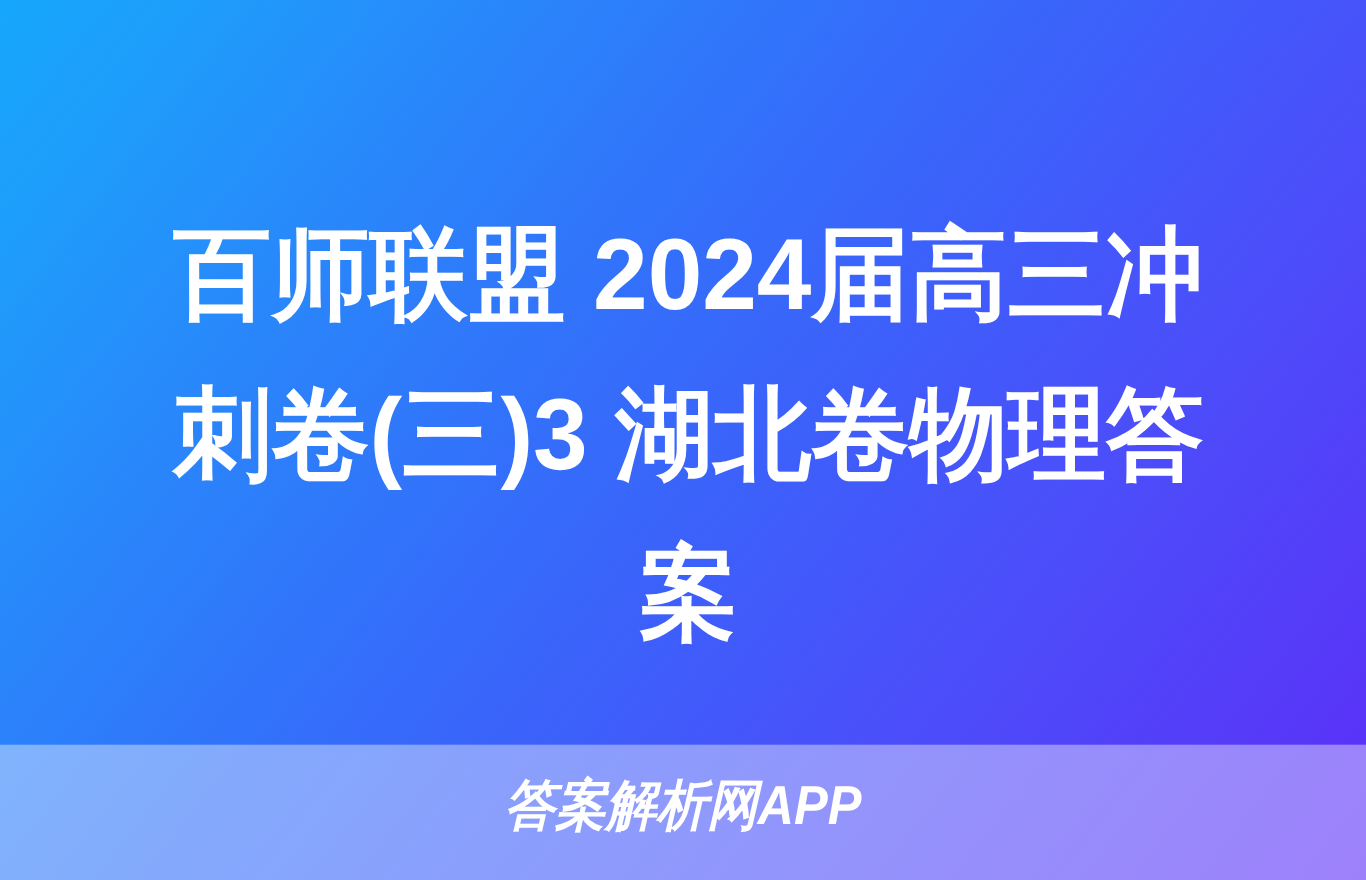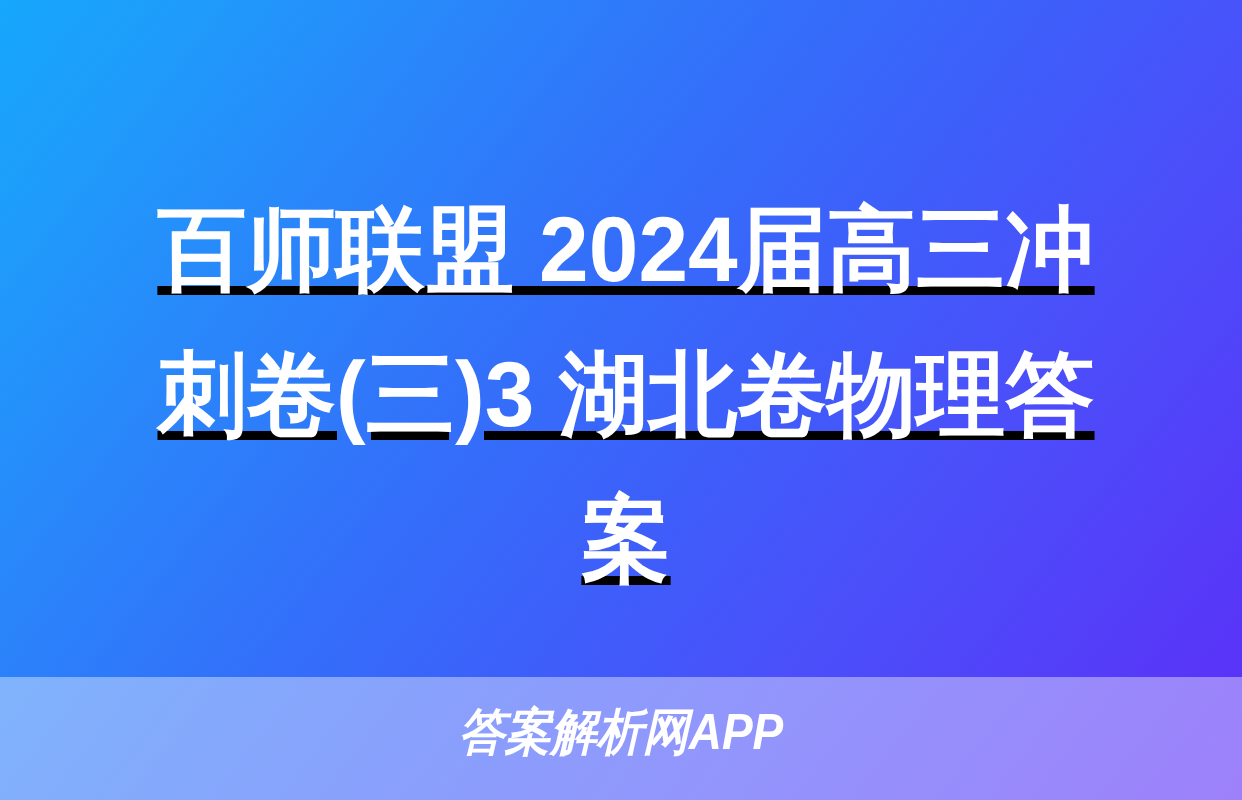--- a/index.html
+++ b/index.html
@@ -27,21 +27,20 @@
         #5c2df8 100%);
   }
 
   
   .title-block {
     position: absolute;
     left: 80px;
     top: 178px;
     width: 1092px;
     text-align: center;
-    text-decoration: underline;
   }
 
   .title-line {
     display: block;
     color: #ffffff;
     font-size: 92px;
     line-height: 145px;
     font-weight: 700;
     letter-spacing: 0px;
     white-space: nowrap;

